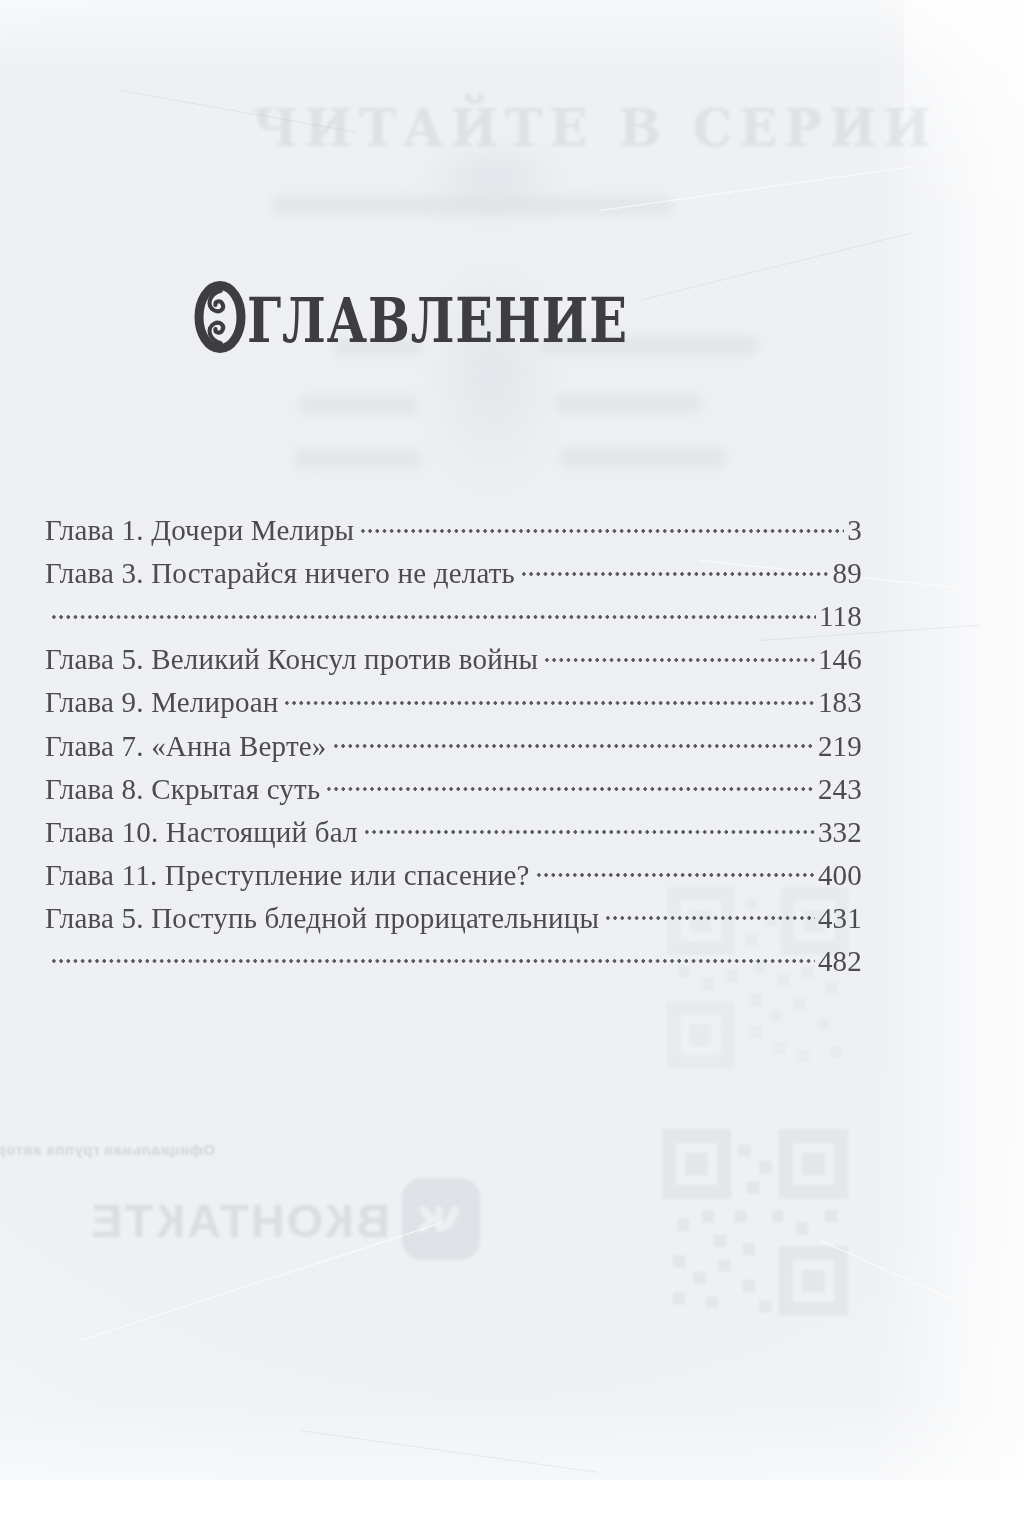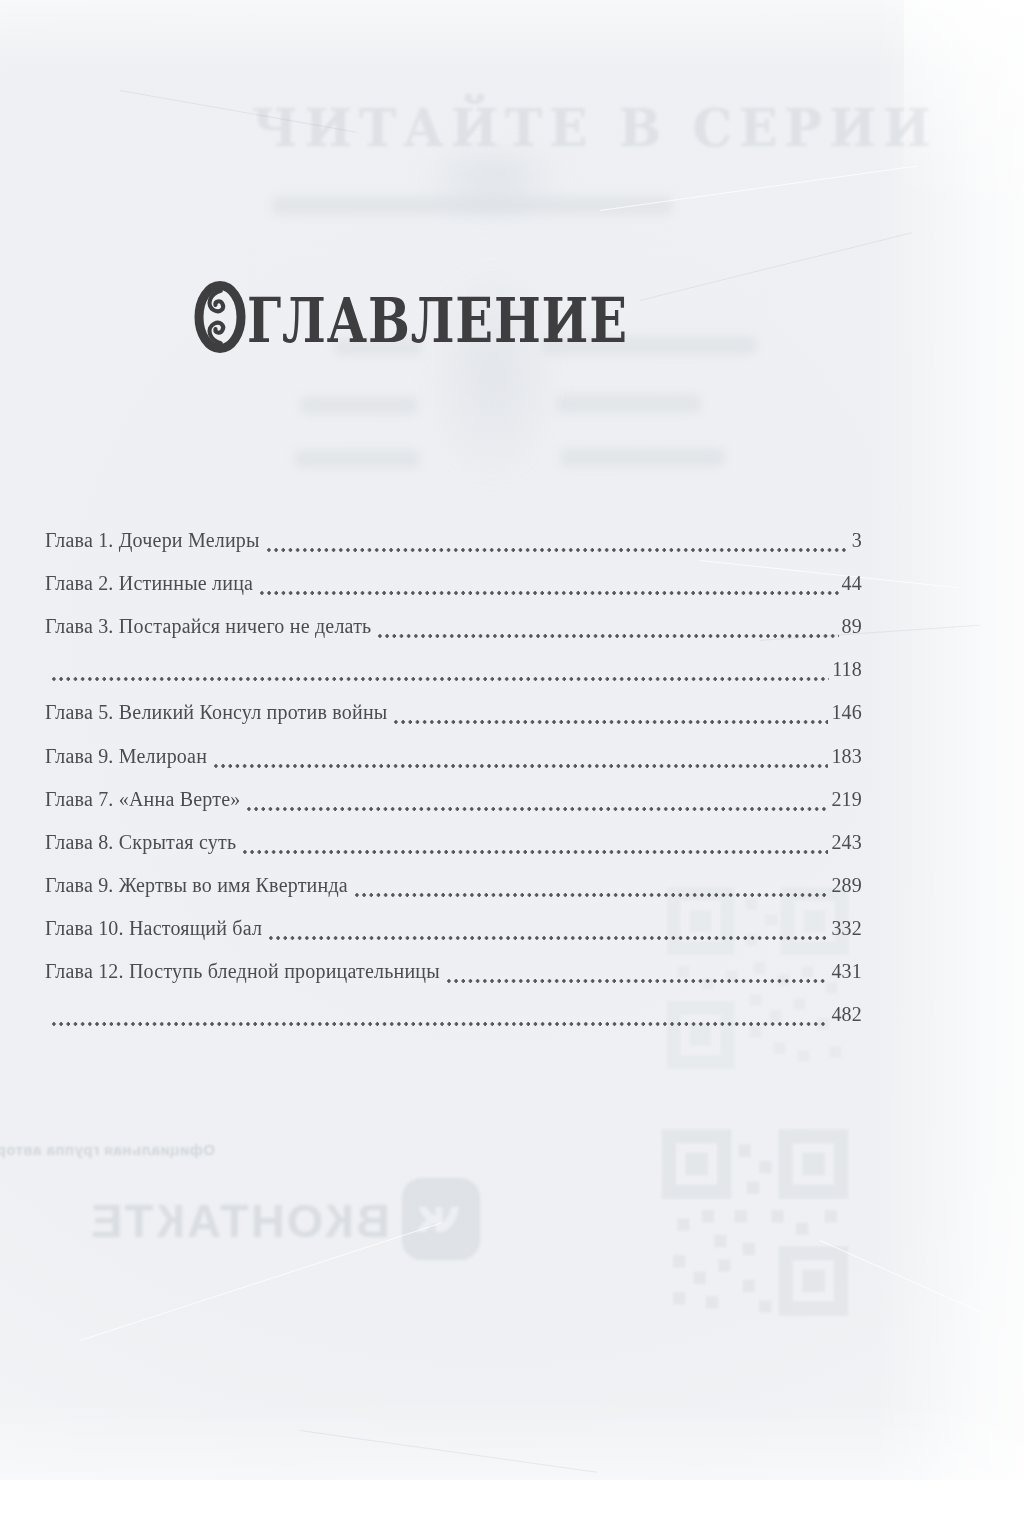--- a/index.html
+++ b/index.html
@@ -81,23 +81,23 @@
     font-weight:bold;font-size:59px;line-height:1;
     letter-spacing:1px;
     transform:scaleX(.84) scaleY(1.04) translateY(3px);
     transform-origin:left center;
     white-space:nowrap;
   }
   .sr-only{position:absolute;width:1px;height:1px;overflow:hidden;clip:rect(0 0 0 0);}
 
   .toc{position:absolute;left:45px;top:509px;width:817px;}
   .toc-row{
-    display:flex;align-items:flex-end;
+    display:flex;align-items:center;
     height:43.1px;
-    font-size:20px;color:#4c4c50;
+    font-size:29px;color:#4c4c50;
     letter-spacing:.2px;
   }
   .toc-row .label{white-space:nowrap;}
   .toc-row .dots{
     flex:1;height:4px;margin:0 3px 0 7px;
     background-image:radial-gradient(circle at 2px 2px, #55555a 1.55px, rgba(85,85,90,0) 1.9px);
     background-size:7.2px 4px;background-repeat:repeat-x;background-position:left bottom;
   }
   .toc-row .num{white-space:nowrap;}
 </style>
@@ -215,25 +215,20 @@
     </h1>
 
     <div class="toc">
 
         <div class="toc-row">
           <span class="label">Глава 1. Дочери Мелиры</span>
           <span class="dots"></span>
           <span class="num">3</span>
         </div>
 
-        <div class="toc-row">
-          <span class="label">Глава 2. Истинные лица</span>
-          <span class="dots"></span>
-          <span class="num">44</span>
-        </div>
 
         <div class="toc-row">
           <span class="label">Глава 3. Постарайся ничего не делать</span>
           <span class="dots"></span>
           <span class="num">89</span>
         </div>
 
         <div class="toc-row">
           <span class="dots"></span>
           <span class="num">118</span>
@@ -256,35 +251,35 @@
           <span class="dots"></span>
           <span class="num">219</span>
         </div>
 
         <div class="toc-row">
           <span class="label">Глава 8. Скрытая суть</span>
           <span class="dots"></span>
           <span class="num">243</span>
         </div>
 
-        <div class="toc-row">
-          <span class="label">Глава 9. Жертвы во имя Квертинда</span>
-          <span class="dots"></span>
-          <span class="num">289</span>
-        </div>
 
         <div class="toc-row">
           <span class="label">Глава 10. Настоящий бал</span>
           <span class="dots"></span>
           <span class="num">332</span>
         </div>
 
-
-        <div class="toc-row">
-          <span class="label">Глава 12. Поступь бледной прорицательницы</span>
+        <div class="toc-row">
+          <span class="label">Глава 11. Преступление или спасение?</span>
+          <span class="dots"></span>
+          <span class="num">400</span>
+        </div>
+
+        <div class="toc-row">
+          <span class="label">Глава 5. Поступь бледной прорицательницы</span>
           <span class="dots"></span>
           <span class="num">431</span>
         </div>
 
         <div class="toc-row">
           <span class="dots"></span>
           <span class="num">482</span>
         </div>
       </div>
 

